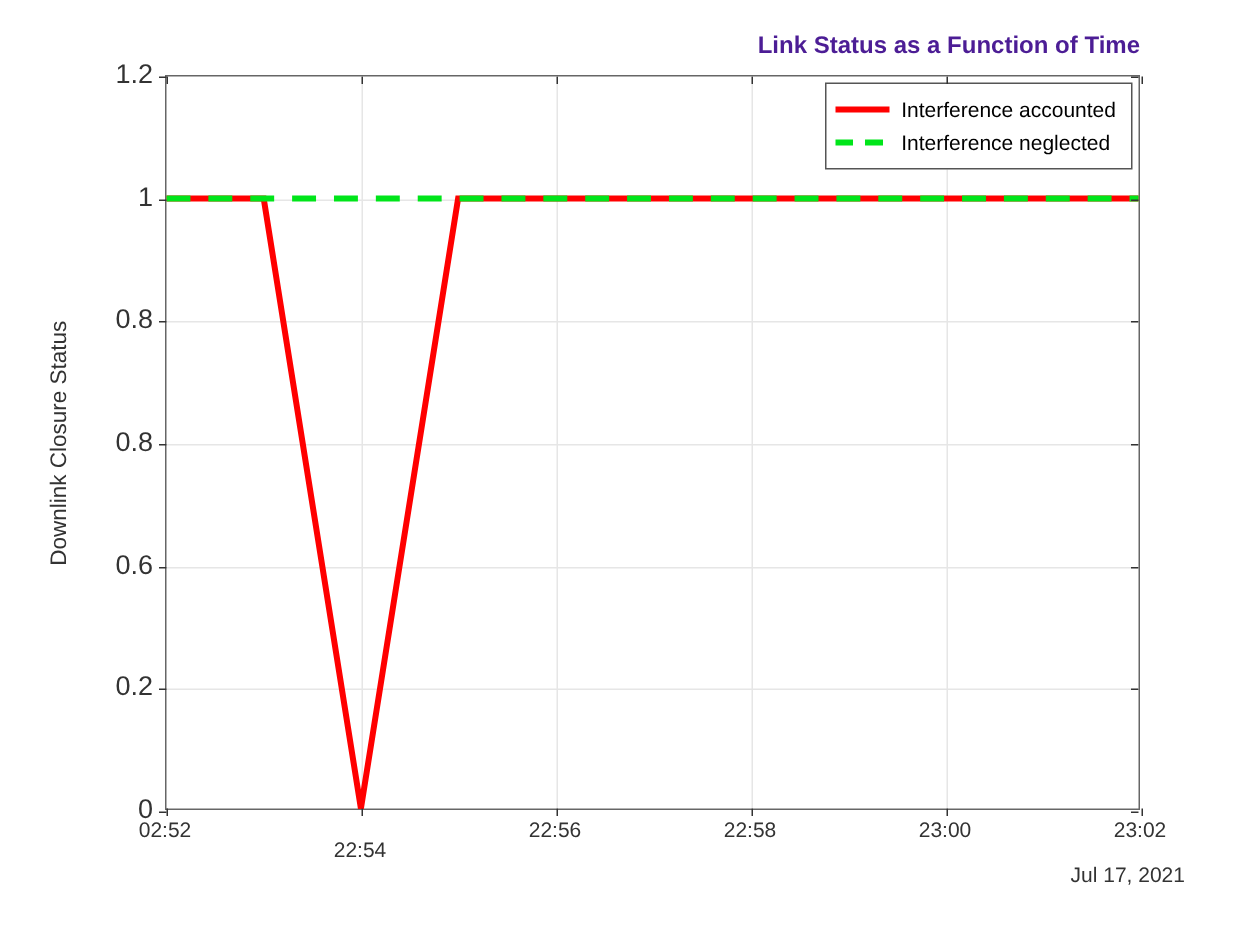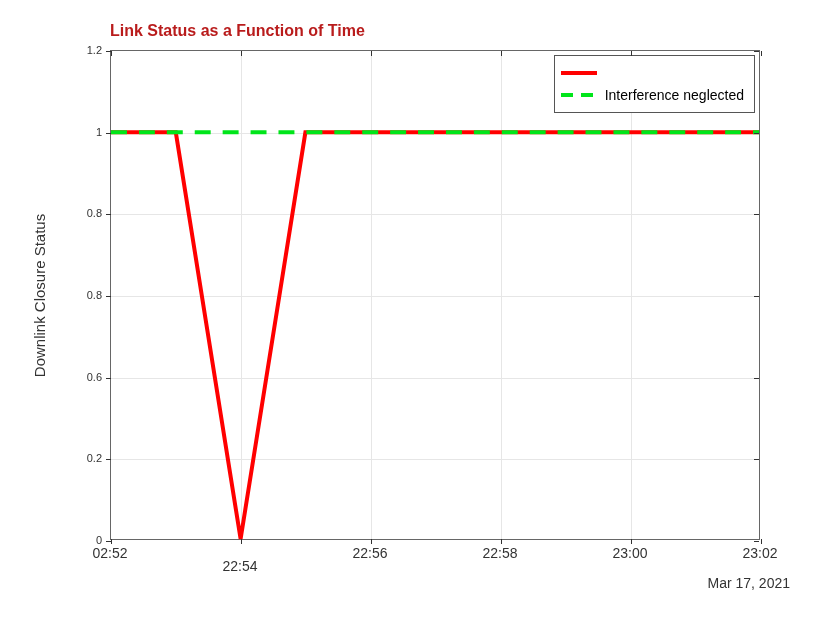--- a/index.html
+++ b/index.html
@@ -72,35 +72,35 @@
   .x-tick-label {
     position: absolute;
     top: 545px;
     font-size: 14px;
     color: #333;
     transform: translateX(-50%);
     white-space: nowrap;
   }
   .y-tick-label {
     position: absolute;
-    font-size: 11px;
+    font-size: 18px;
     color: #333;
     transform: translateY(-50%);
     text-align: right;
     width: 50px;
   }
   .title {
     position: absolute;
     top: 22px;
     left: 110px;
     width: 650px;
-    text-align: left;
+    text-align: right;
     font-weight: bold;
     font-size: 16px;
-    color: #b91c1c;
+    color: #4c1d95;
   }
   .xlabel {
     position: absolute;
     top: 570px;
     left: 110px;
     width: 650px;
     text-align: center;
     font-size: 15px;
     color: #333;
   }
@@ -191,20 +191,21 @@
       <svg class="series-layer" viewBox="0 0 650 490" preserveAspectRatio="none">
         <polyline points="0,81.66666666666663 65,81.66666666666663 130,490 195,81.66666666666663 260,81.66666666666663 325,81.66666666666663 390,81.66666666666663 454.99999999999994,81.66666666666663 520,81.66666666666663 585,81.66666666666663 650,81.66666666666663" fill="none" stroke="#ff0000" stroke-width="4"></polyline>
         <polyline points="0,81.66666666666663 65,81.66666666666663 130,81.66666666666663 195,81.66666666666663 260,81.66666666666663 325,81.66666666666663 390,81.66666666666663 454.99999999999994,81.66666666666663 520,81.66666666666663 585,81.66666666666663 650,81.66666666666663" fill="none" stroke="#00e51a" stroke-width="4" stroke-dasharray="16 12"></polyline>
       </svg>
 
     <div class="legend">
       <div class="legend-row">
         <div class="legend-swatch">
             <div class="swatch-solid"></div>
           </div>
+        <span>Interference accounted</span>
       </div>
       <div class="legend-row">
         <div class="legend-swatch">
             <div class="swatch-dash"></div>
           </div>
         <span>Interference neglected</span>
       </div>
     </div>
   <div class="tick-v" style="left: 0px;"></div>
       <div class="tick-v-top" style="left: 0px;"></div>
@@ -227,21 +228,21 @@
       <div class="tick-h" style="top: 245px;"></div>
       <div class="tick-h-right" style="top: 245px;"></div>
       <div class="tick-h" style="top: 163.333px;"></div>
       <div class="tick-h-right" style="top: 163.333px;"></div>
       <div class="tick-h" style="top: 81.6667px;"></div>
       <div class="tick-h-right" style="top: 81.6667px;"></div>
       <div class="tick-h" style="top: 0px;"></div>
       <div class="tick-h-right" style="top: 0px;"></div>
     </div>
 
-  <div class="date-label">Mar 17, 2021</div>
+  <div class="date-label">Jul 17, 2021</div>
 
 <div class="x-tick-label" style="left: 110px;">02:52</div>
     <div class="x-tick-label" style="left: 240px; margin-top: 13px;">22:54</div>
     <div class="x-tick-label" style="left: 370px;">22:56</div>
     <div class="x-tick-label" style="left: 500px;">22:58</div>
     <div class="x-tick-label" style="left: 630px;">23:00</div>
     <div class="x-tick-label" style="left: 760px;">23:02</div>
     <div class="y-tick-label" style="left: 52px; top: 540px;">0</div>
     <div class="y-tick-label" style="left: 52px; top: 458.333px;">0.2</div>
     <div class="y-tick-label" style="left: 52px; top: 376.667px;">0.6</div>

